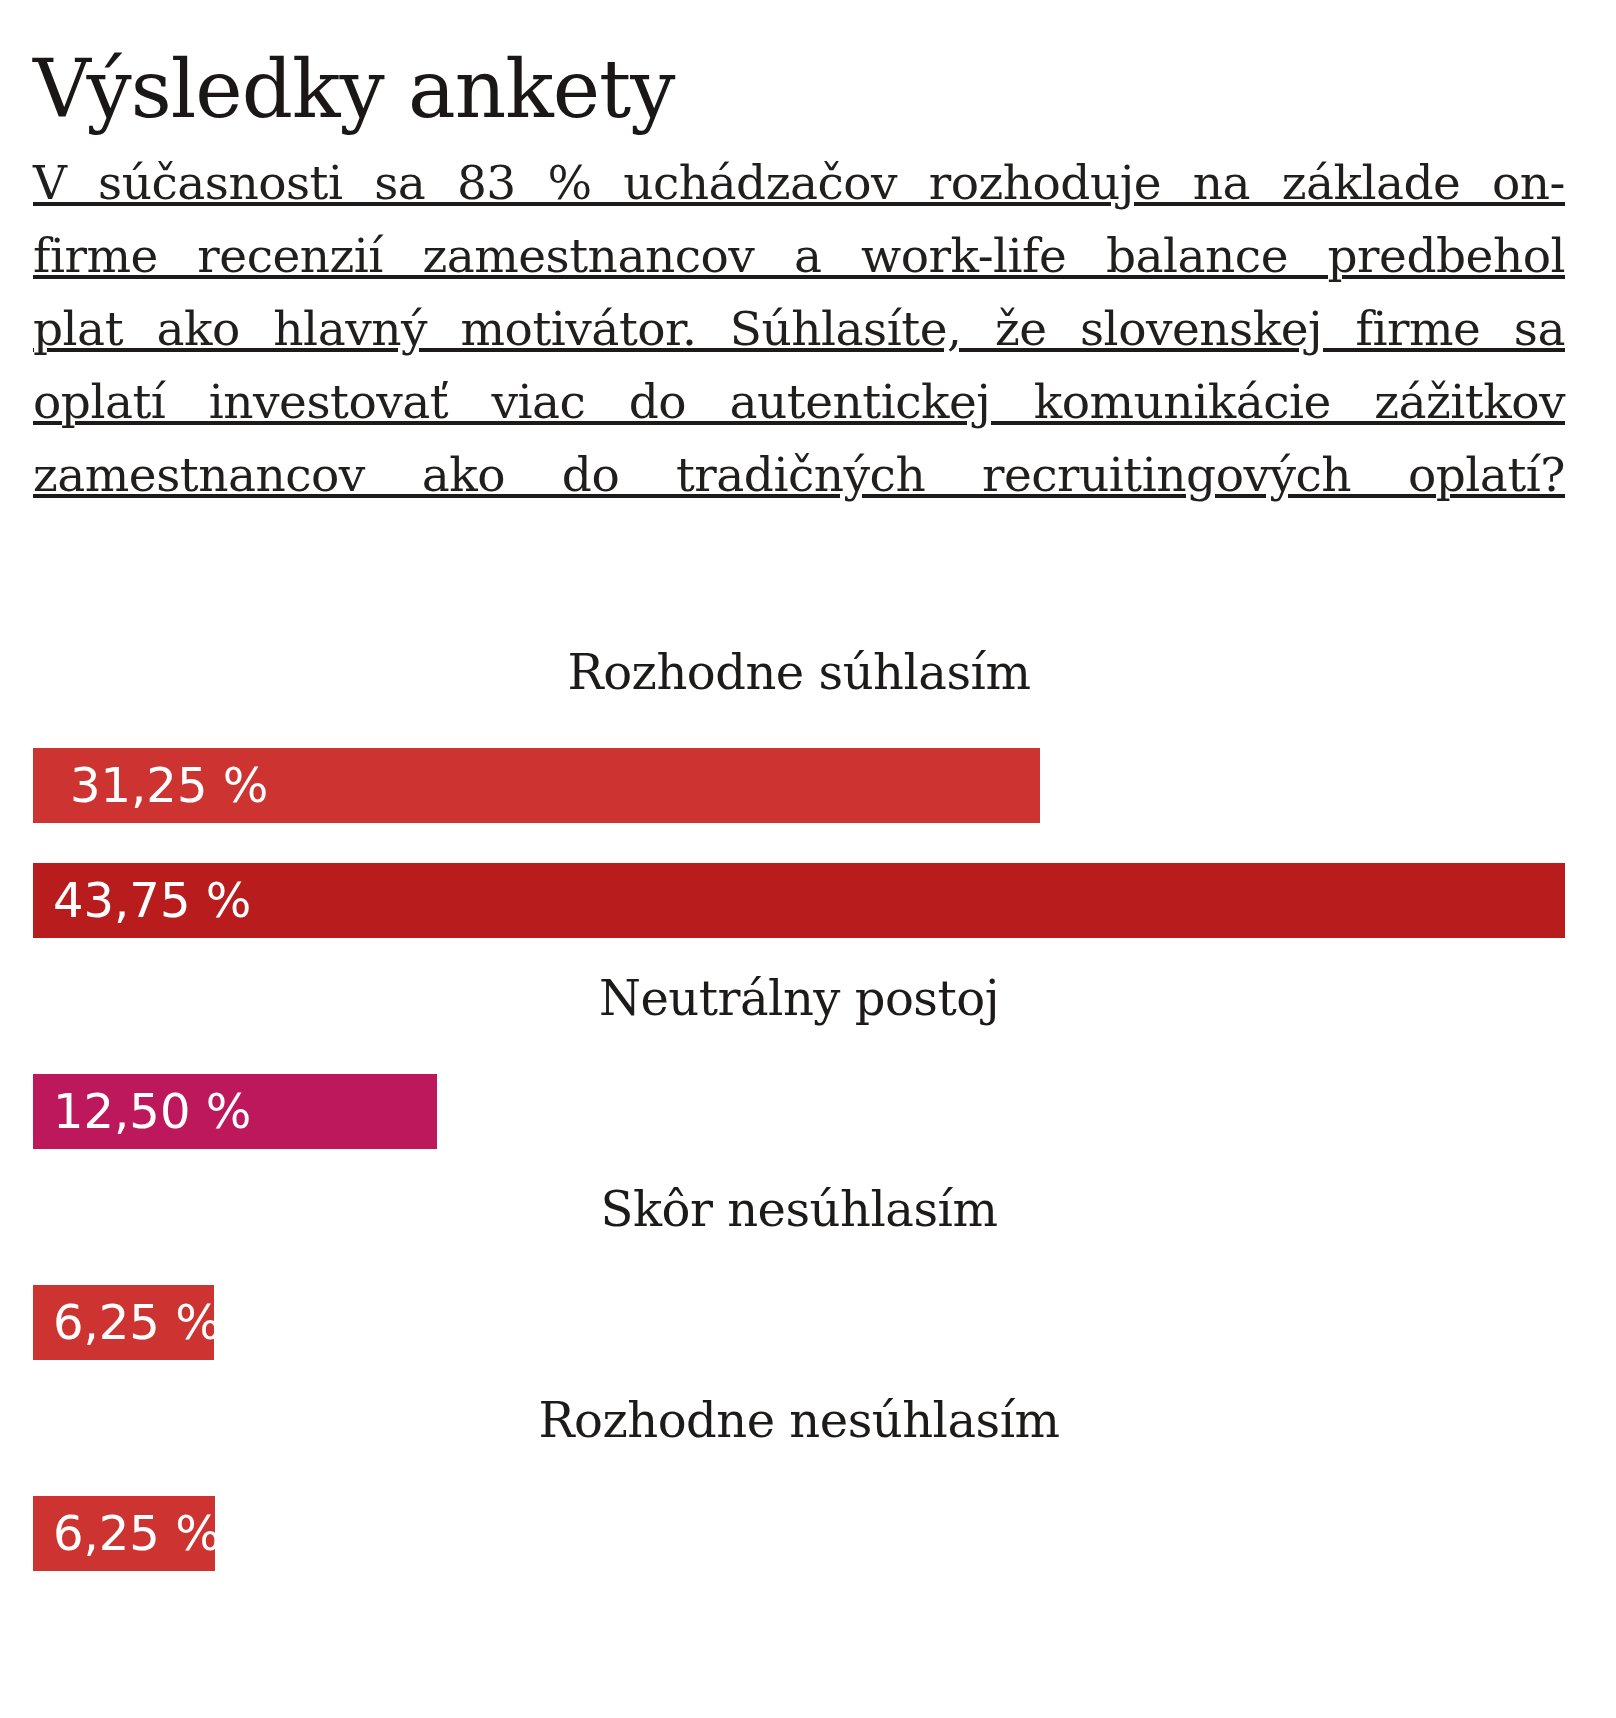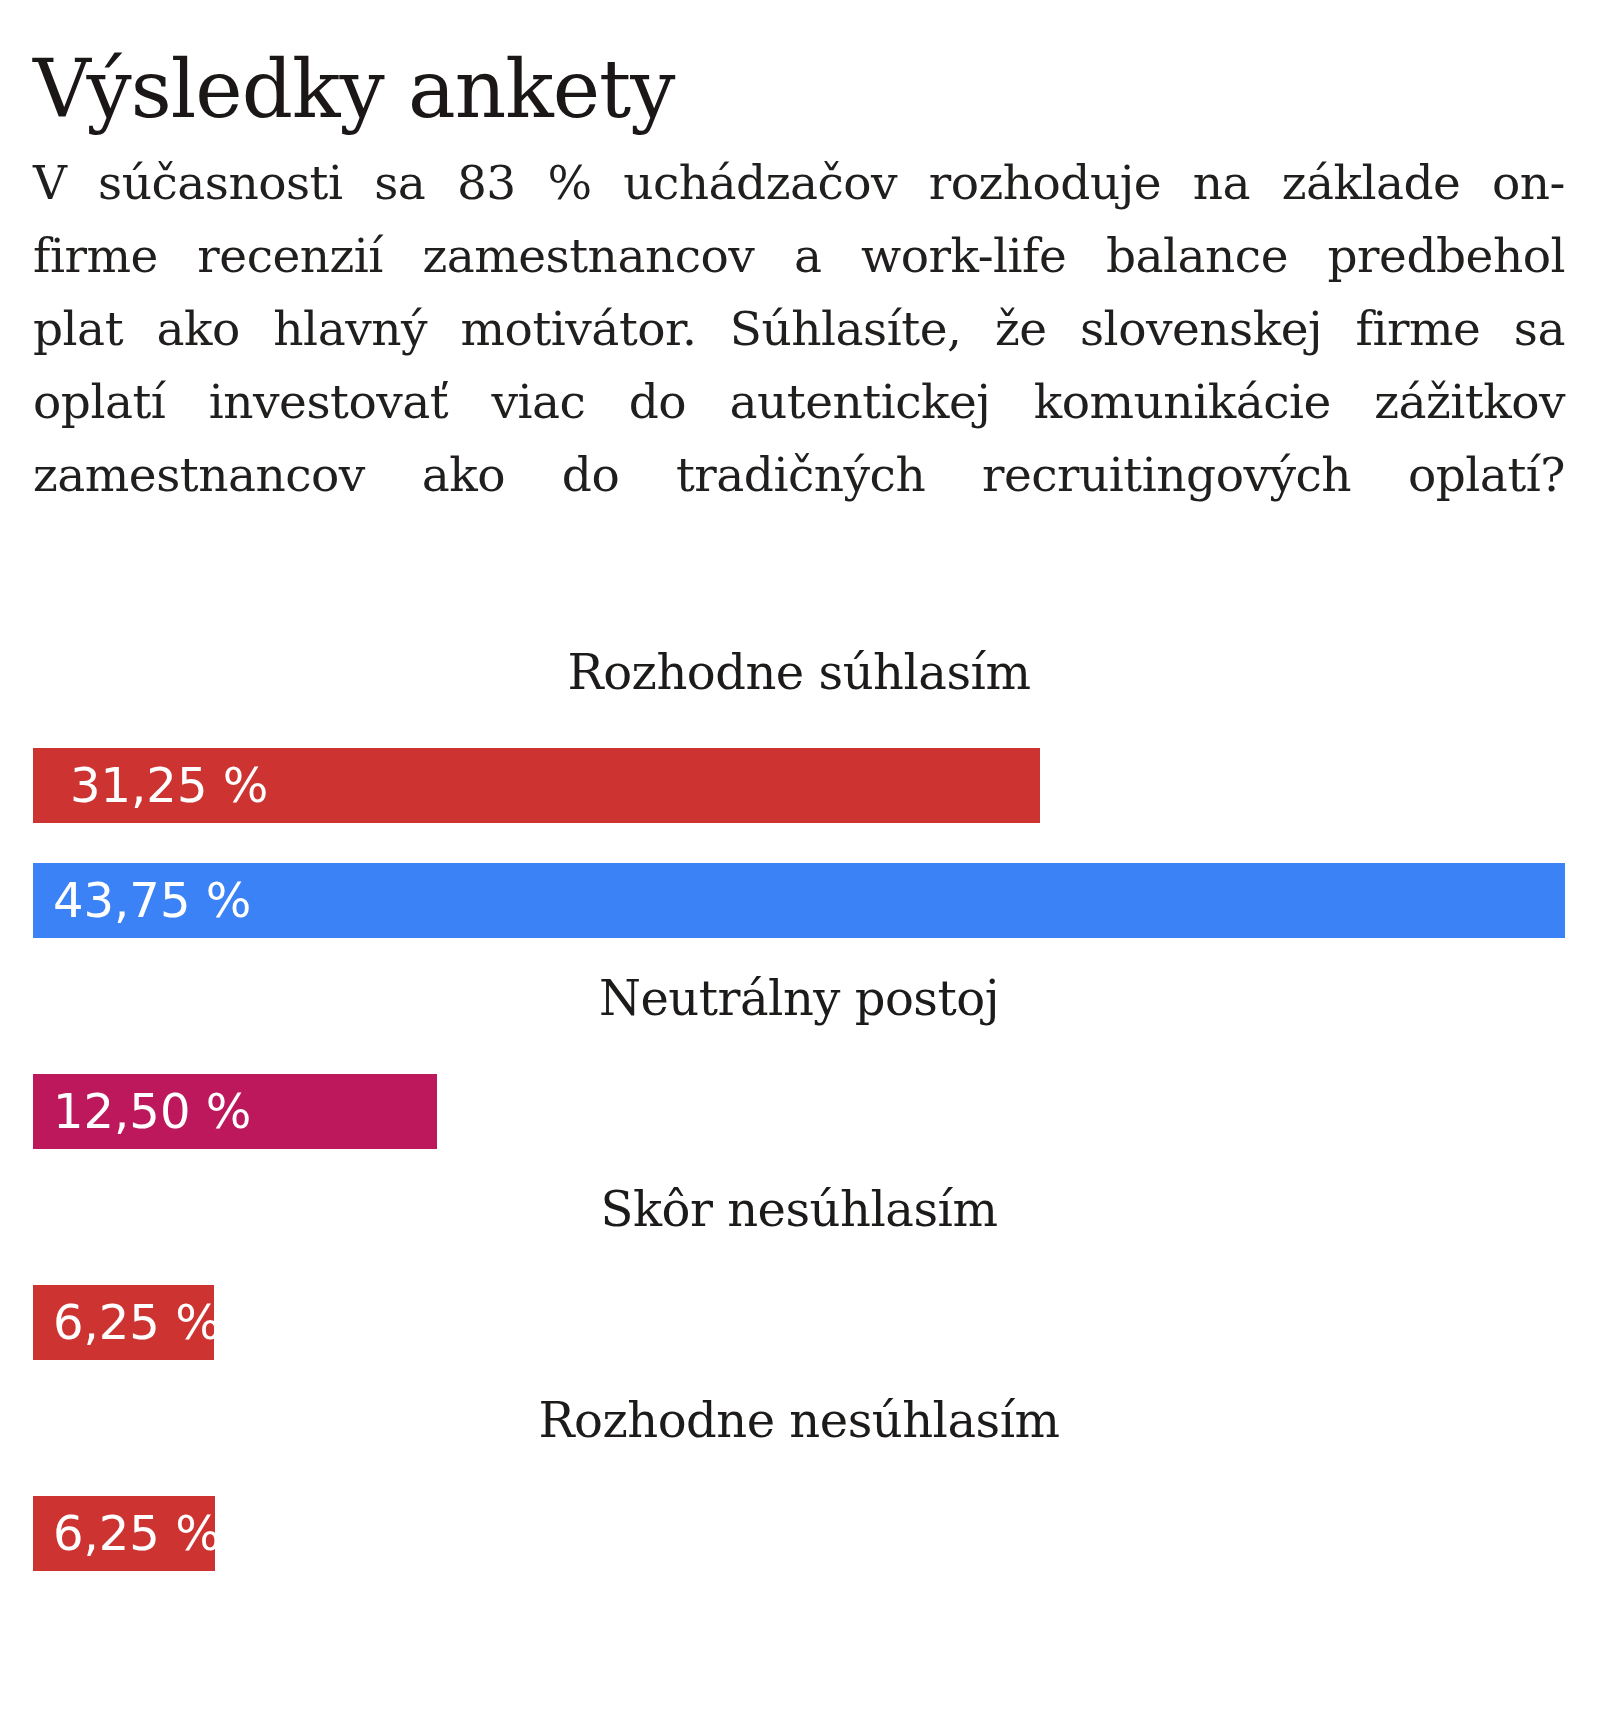--- a/index.html
+++ b/index.html
@@ -24,20 +24,21 @@
     font-family: "DejaVu Serif", serif;
     font-weight: normal;
     font-size: 80px;
     line-height: 100px;
     letter-spacing: -1px;
     color: #1a1716;
     margin: 0;
   }
   .intro {
     margin-top: 6px;
+    text-decoration: underline;
   }
   .intro-line {
     font-size: 47px;
     line-height: 73px;
     letter-spacing: -0.5px;
     text-align: justify;
     text-align-last: justify;
     white-space: nowrap;
     color: #211f1e;
   }
@@ -88,21 +89,21 @@
   <div class="poll">
 
     <div class="poll-item">
       <div class="poll-item-label">Rozhodne súhlasím</div>
       <div class="poll-bar" style="width: 65.7%; background: rgb(205, 52, 49);">
         <span class="poll-bar-value" style="color: rgb(255, 255, 255); padding-left: 37px;">31,25 %</span>
       </div>
     </div>
 
     <div class="poll-item">
-      <div class="poll-bar" style="width: 100%; background: #3b82f6; margin-top: 40px;">
+      <div class="poll-bar" style="width: 100%; background: #b91c1c; margin-top: 40px;">
         <span class="poll-bar-value" style="color: rgb(255, 255, 255);">43,75 %</span>
       </div>
     </div>
 
     <div class="poll-item">
       <div class="poll-item-label">Neutrálny postoj</div>
       <div class="poll-bar" style="width: 26.4%; background: #be185d;">
         <span class="poll-bar-value" style="color: rgb(255, 255, 255);">12,50 %</span>
       </div>
     </div>

